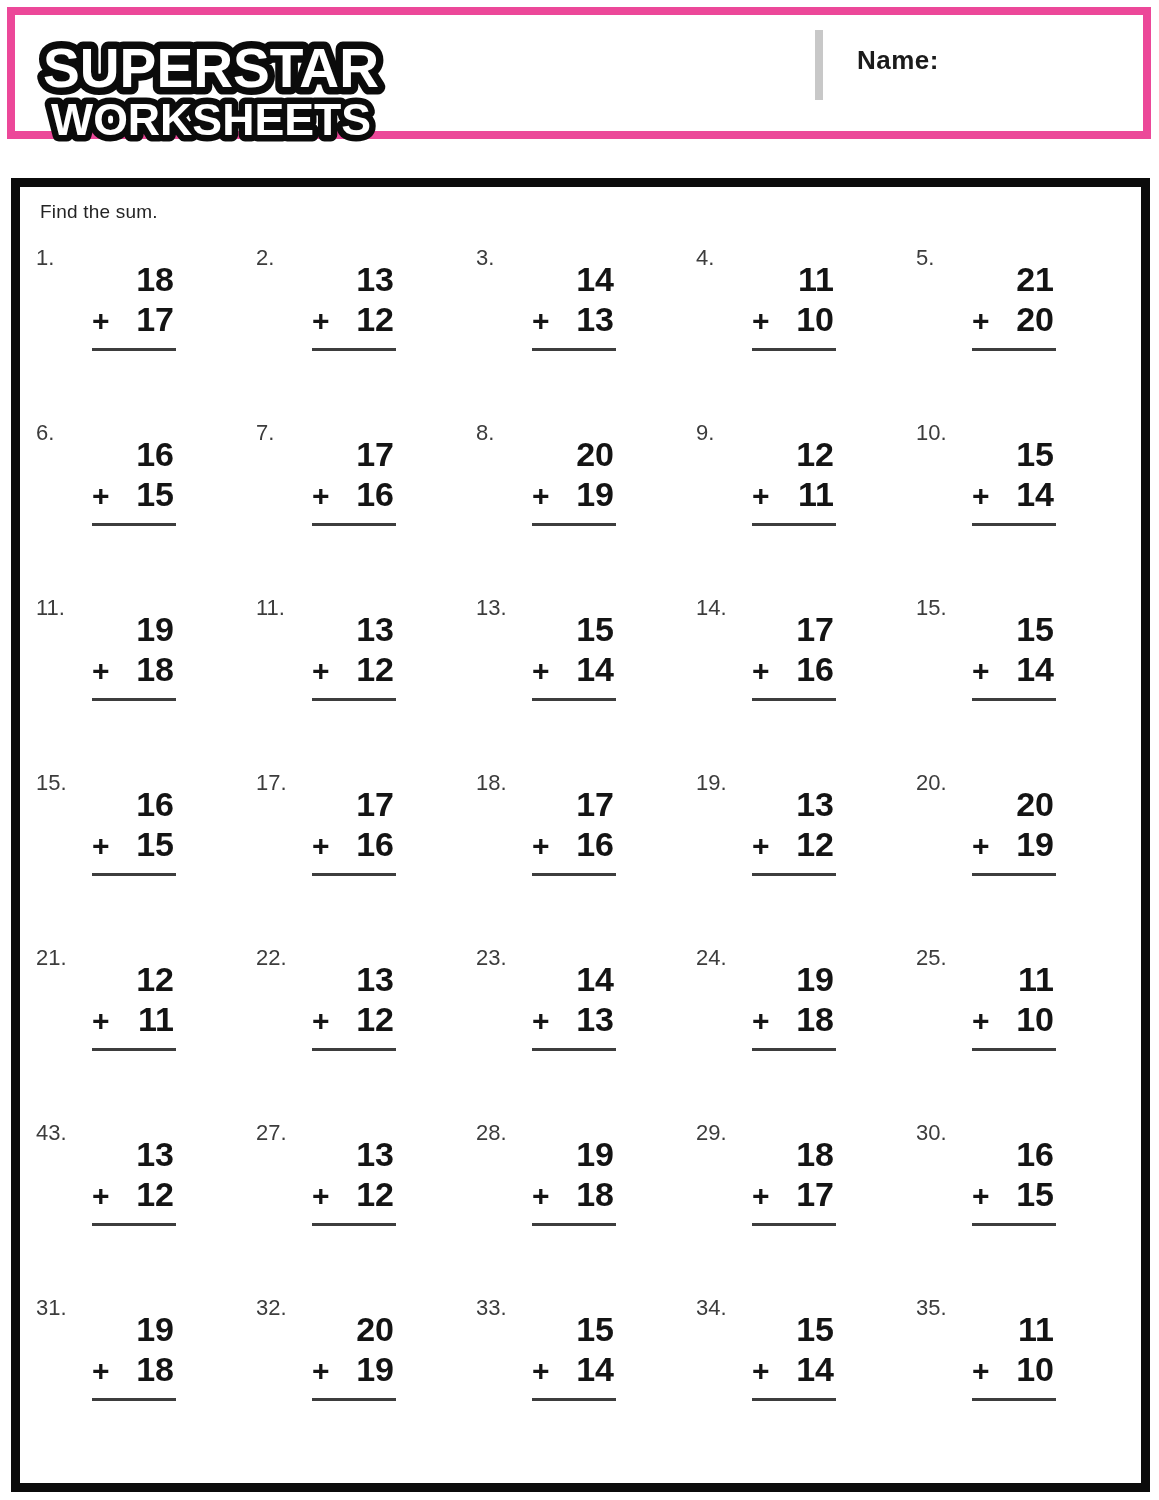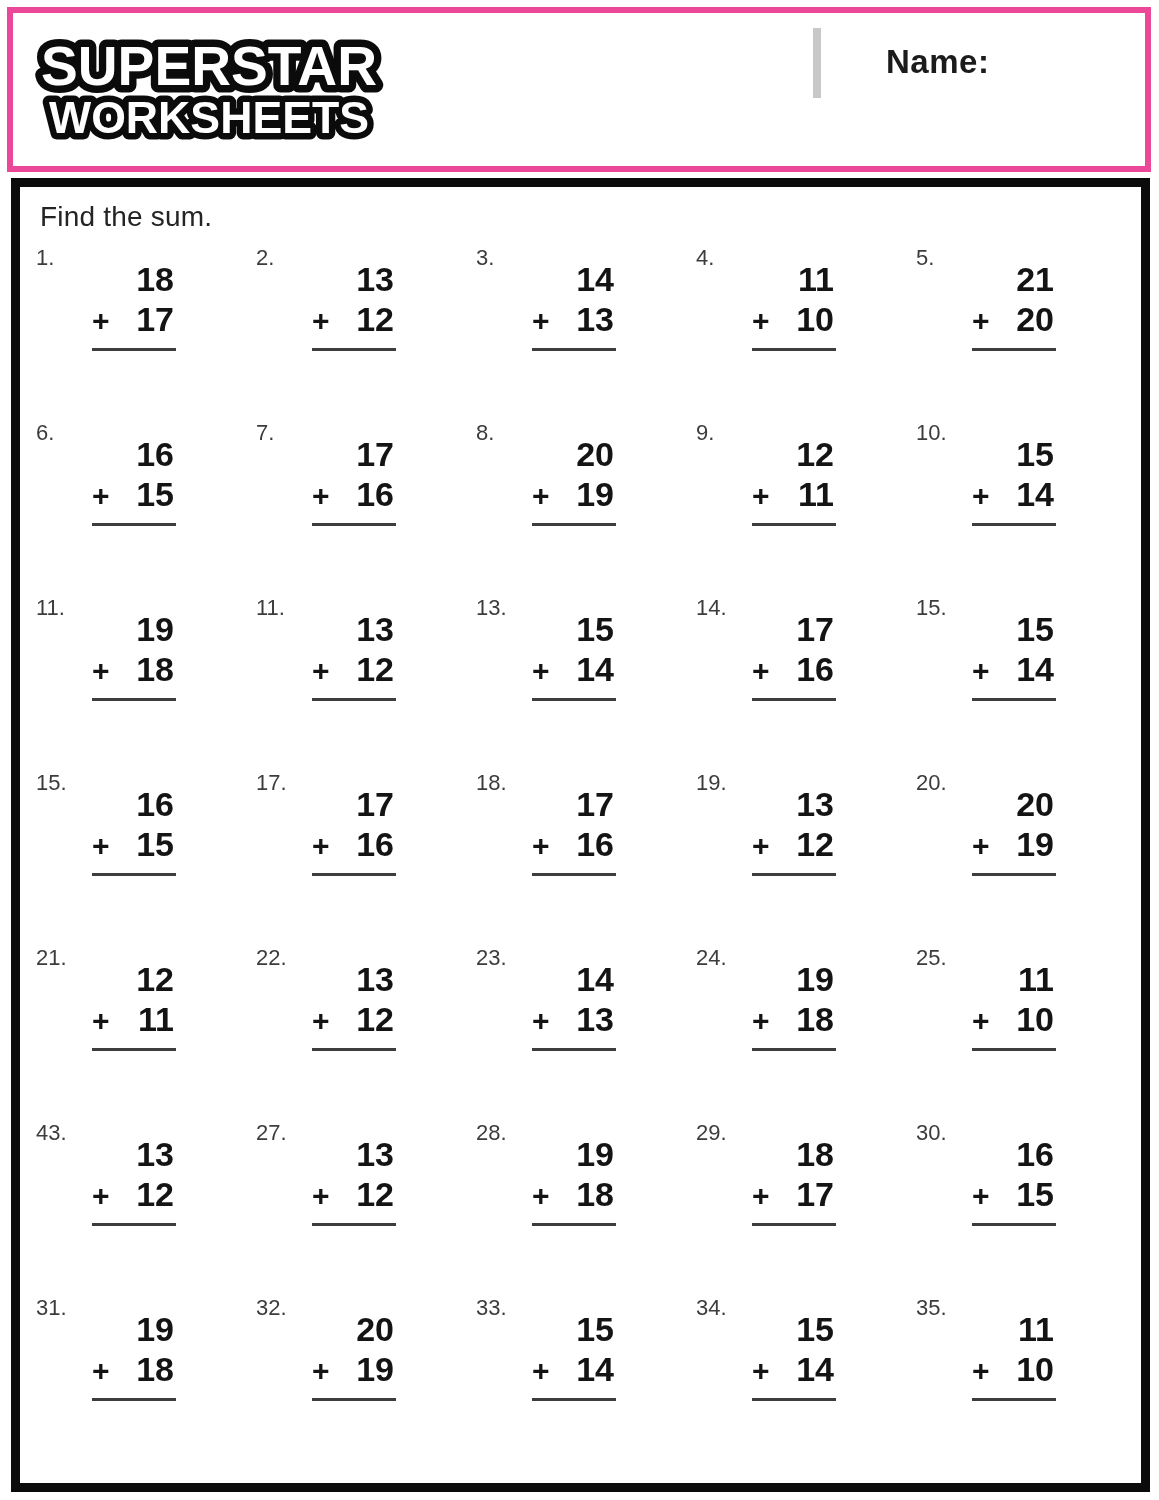--- a/index.html
+++ b/index.html
@@ -9,22 +9,22 @@
     font-family: "Liberation Sans", sans-serif;
     color: #141414;
     overflow: hidden;
     position: relative;
   }
   .page { position: absolute; inset: 0; background: #ffffff; }
 
   
   .header-box {
     position: absolute;
-    left: 7px; right: 8px; top: 7px; height: 165px;
-    border: 6px solid #ec4899;
+    left: 7px; right: 8px; top: 7px; height: 132px;
+    border: 8px solid #ec4899;
     background: #ffffff;
   }
   .logo {
     position: absolute; left: 16px; top: 12px;
     width: 360px; height: 128px;
   }
   .title-block {
     position: absolute; left: 392px; top: 34px; width: 400px;
     text-align: center;
     font-weight: bold;
@@ -32,36 +32,36 @@
     letter-spacing: 0.5px;
   }
   .title-line1 { font-size: 37px; line-height: 1.15; }
   .title-line2 { font-size: 37px; line-height: 1.15; }
   .name-divider {
     position: absolute; left: 800px; top: 15px;
     width: 8px; height: 70px;
     background: #c8c8c8;
   }
   .name-label {
-    position: absolute; left: 873px; top: 30px;
-    font-size: 33px; font-weight: bold;
+    position: absolute; left: 842px; top: 30px;
+    font-size: 26px; font-weight: bold;
     letter-spacing: 0.5px;
     color: #1b1b1b;
   }
 
   
   .content-box {
     position: absolute;
     left: 11px; right: 9px; top: 178px; bottom: 8px;
     border: 9px solid #0b0b0b;
     background: #ffffff;
   }
   .instruction {
     position: absolute; left: 20px; top: 14px;
-    font-size: 28px; color: #242424;
+    font-size: 19px; color: #242424;
     letter-spacing: 0.2px;
   }
   .problems-grid {
     position: absolute; left: 10px; top: 48px; right: 0;
     display: grid;
     grid-template-columns: repeat(5, 220px);
     grid-auto-rows: 175px;
   }
   .problem {
     display: flex;

